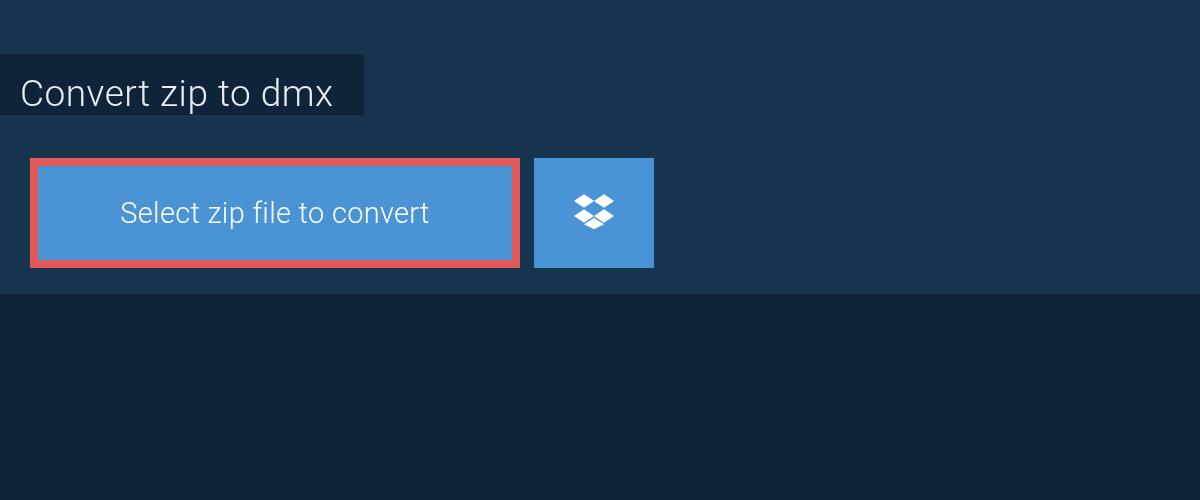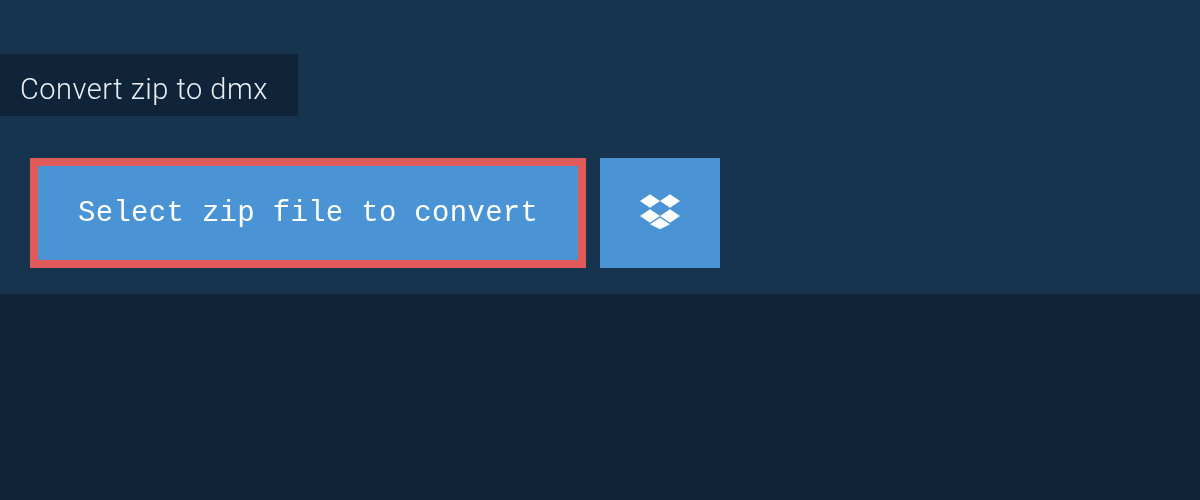--- a/index.html
+++ b/index.html
@@ -18,23 +18,23 @@
       background: #16344e;
       height: 294px;
       width: 100%;
       position: relative;
     }
     .title-tab {
       position: absolute;
       top: 54px;
       left: 0;
       background: #0f2438;
-      padding: 18px 30px 10px 20px;
+      padding: 18px 30px 0 20px;
       color: #e8eef3;
-      font-size: 29px;
+      font-size: 37px;
       font-weight: 300;
       letter-spacing: 0.5px;
     }
     .button-row {
       position: absolute;
       top: 158px;
       left: 30px;
       display: flex;
       gap: 14px;
     }
@@ -42,23 +42,23 @@
       background: #4a94d6;
       border: 8px solid #e05a5a;
       color: #ffffff;
       font-size: 29px;
       font-weight: 300;
       padding: 28px 40px;
       cursor: pointer;
       letter-spacing: 0.3px;
       display: flex;
       align-items: center;
+      justify-content: center;
       min-width: 490px;
       height: 110px;
-      font-family: Liberation Mono, monospace;
     }
     .dropbox-button {
       background: #4a94d6;
       width: 120px;
       height: 110px;
       display: flex;
       align-items: center;
       justify-content: center;
       cursor: pointer;
     }

